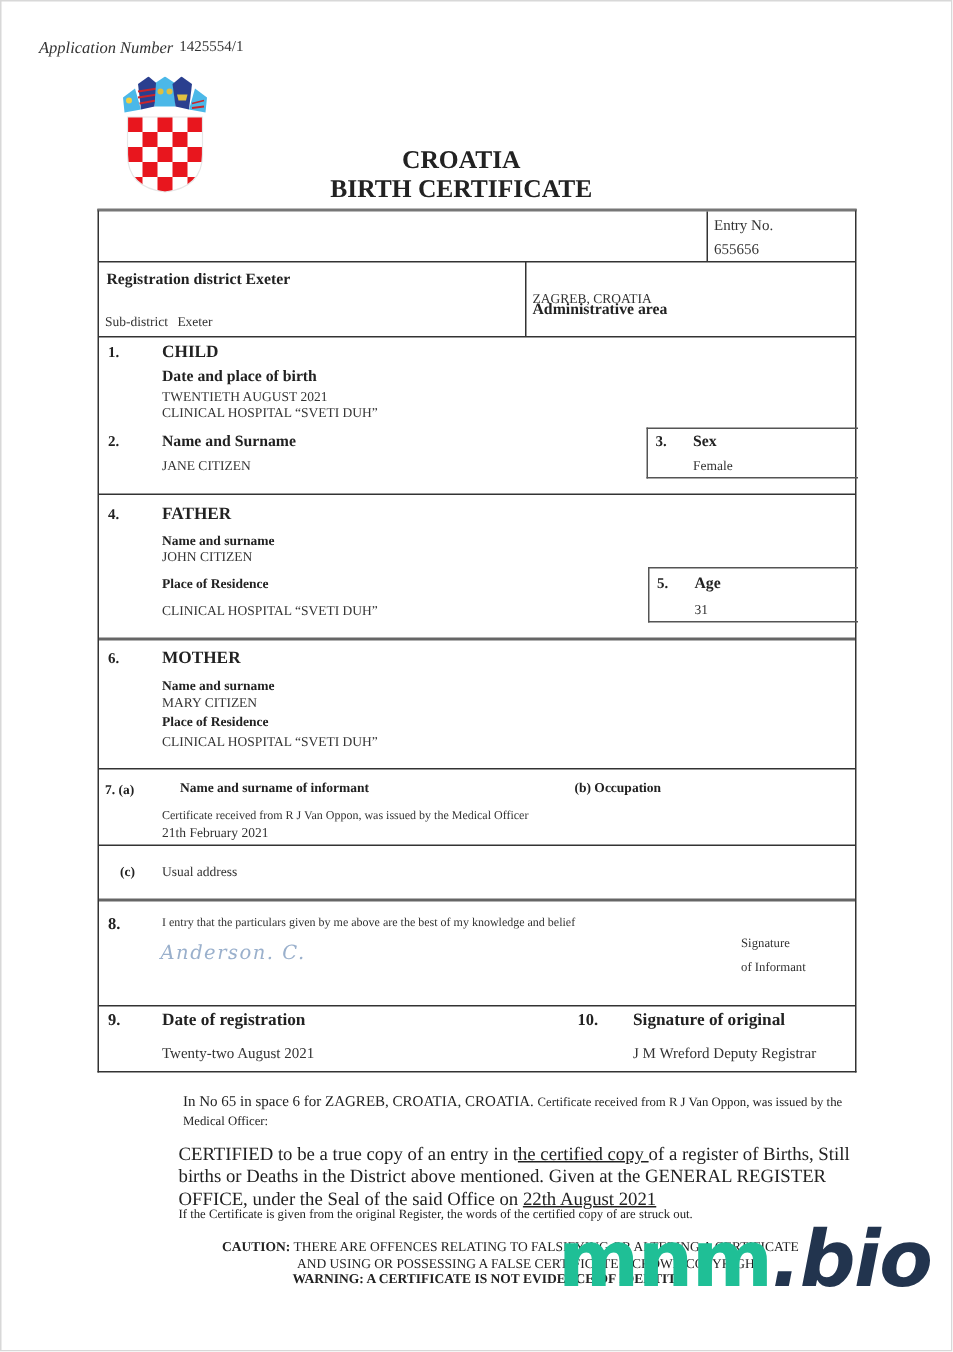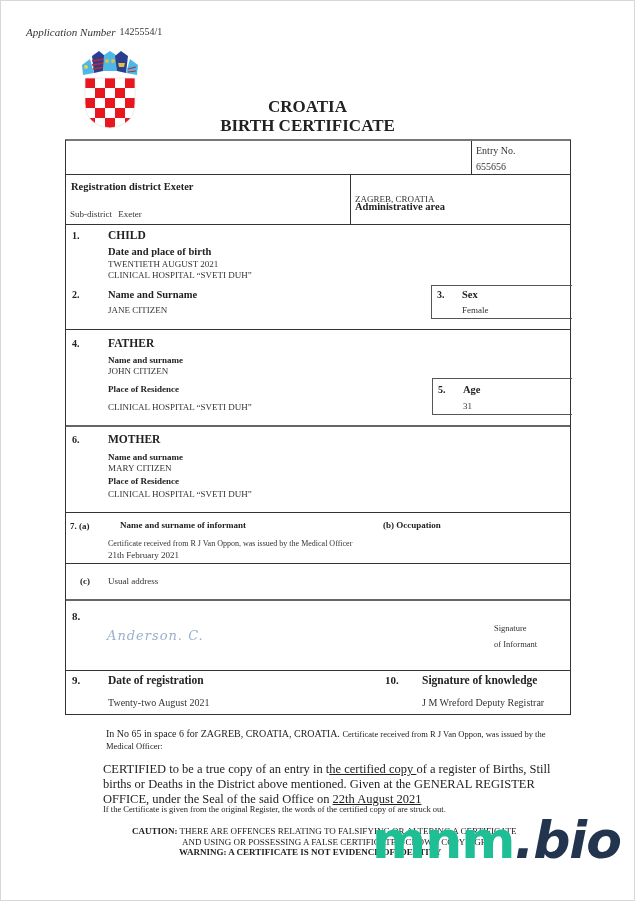--- a/index.html
+++ b/index.html
@@ -18,21 +18,21 @@
           border:1px solid #333; border-top:2px solid #777; box-sizing:border-box; }
   .hline { position:absolute; left:0; right:0; height:0; border-top:1px solid #333; }
   .vline { position:absolute; width:0; border-left:1px solid #333; }
   .lbl { position:absolute; font-size:10.5px; font-weight:bold; color:#222; white-space:nowrap; }
   .lbl-lg { font-size:11.5px; }
   .val { position:absolute; font-size:10px; color:#333; white-space:nowrap; }
   .num { position:absolute; font-size:10px; font-weight:bold; color:#222; }
   .small { font-size:9px; }
   .box { position:absolute; border:1px solid #555; border-right:none; box-sizing:border-box; }
 
-  .footer { position:absolute; color:#222; }
+  .footer { position:absolute; color:#222;margin-left:16px; }
   .f1 { left:106px; top:728px; font-size:10px; width:450px; line-height:12px; }
   .f1 .sm { font-size:8.5px; }
   .f2 { left:103px; top:762px; font-size:12.5px; width:470px; line-height:15px; }
   .f2 u { text-decoration:underline; }
   .f3 { left:103px; top:804px; font-size:8.5px; white-space:nowrap; }
   .caution { left:132px; top:826px; font-size:9px; line-height:10.5px; white-space:nowrap; }
   .caution b { font-weight:bold; }
   .watermark { left:372px; top:810px; font-family:"DejaVu Sans","Liberation Sans",sans-serif;
                font-weight:bold; font-size:52px; letter-spacing:-1px; white-space:nowrap; line-height:60px; }
   .wm-a { color:#1fbf96; }
@@ -150,29 +150,30 @@
   <div class="lbl small" style="left:42px; top:379px;padding-left:12px;">Name and surname of informant</div>
   <div class="lbl small" style="left:317px; top:379px;">(b) Occupation</div>
   <div class="val" style="left:42px; top:398px; font-size:8px;">Certificate received from R J Van Oppon, was issued by the Medical Officer</div>
   <div class="val small" style="left:42px; top:409px;">21th February 2021</div>
   <div class="hline" style="top:422px;"></div>
   <div class="num small" style="left:14px; top:435px;">(c)</div>
   <div class="val small" style="left:42px; top:435px;">Usual address</div>
   <div class="hline" style="top:458px; border-top-color:#666; border-top-width:2px;"></div>
 
   <div class="num" style="left:6px; top:469px; font-size:11px;">8.</div>
+  <div class="val" style="left:42px; top:469px; font-size:8px;">I entry that the particulars given by me above are the best of my knowledge and belief</div>
   <div class="val" style="left:428px; top:482px; font-size:8.5px;">Signature</div>
   <div class="val" style="left:428px; top:498px; font-size:8.5px;">of Informant</div>
   <div class="hline" style="top:529px;"></div>
 
   <div class="num" style="left:6px; top:533px; font-size:11px;">9.</div>
   <div class="lbl lbl-lg" style="left:42px; top:533px;">Date of registration</div>
   <div class="val" style="left:42px; top:556px; font-size:10px;">Twenty-two August 2021</div>
   <div class="num" style="left:319px; top:533px; font-size:11px;">10.</div>
-  <div class="lbl lbl-lg" style="left:356px; top:533px;">Signature of knowledge</div>
+  <div class="lbl lbl-lg" style="left:356px; top:533px;">Signature of original</div>
   <div class="val" style="left:356px; top:556px; font-size:10px;">J M Wreford Deputy Registrar</div>
 </div>
 
 <div class="abs sig">Anderson. C.</div>
 
 <div class="footer f1">
   <span>In No 65 in space 6 for ZAGREB, CROATIA,  CROATIA.</span>
   <span class="sm">Certificate received from R J Van Oppon, was issued by the Medical Officer:</span>
 </div>
 

